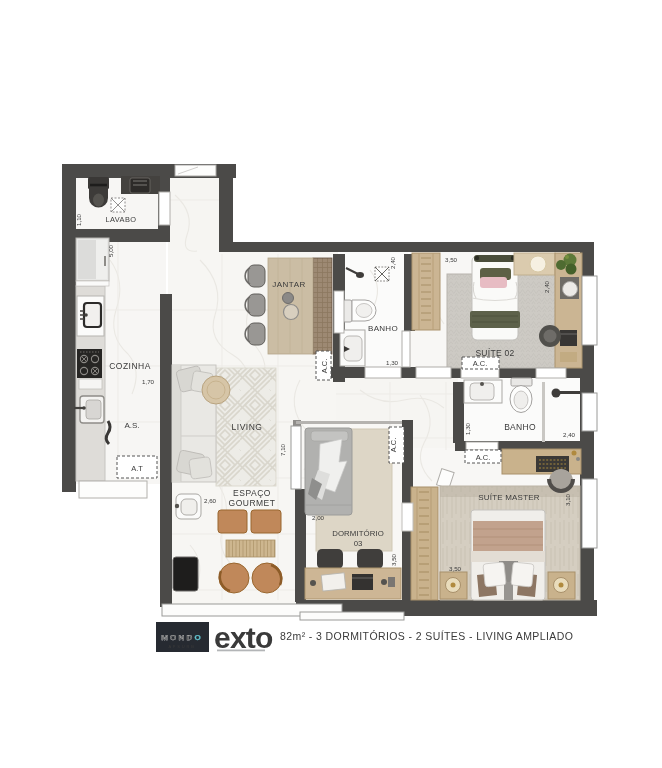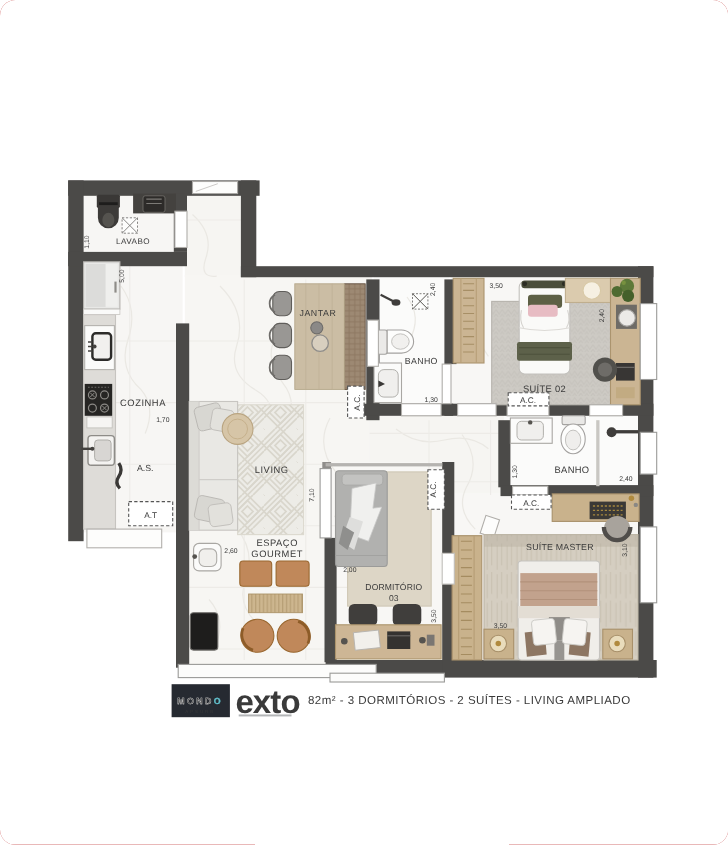--- a/index.html
+++ b/index.html
@@ -1,16 +1,16 @@
 <!DOCTYPE html>
 <html><head>
 <meta charset="utf-8">
 <style>
   html,body{margin:0;padding:0;background:#ffffff;}
-  #stage{position:relative;width:662px;height:768px;background:#b91c1c;overflow:hidden;border-radius:14px;}
+  #stage{position:relative;width:662px;height:768px;background:#0ea5e9;overflow:hidden;}
   svg{display:block;}
   text{font-family:"Liberation Sans",sans-serif;fill:#3a3a3a;}
 </style>
 </head>
 <body>
 <div id="stage">
 <svg width="662" height="768" viewBox="0 0 662 768">
 
 <rect x="0" y="0" width="662" height="768" fill="#ffffff"></rect>
 

